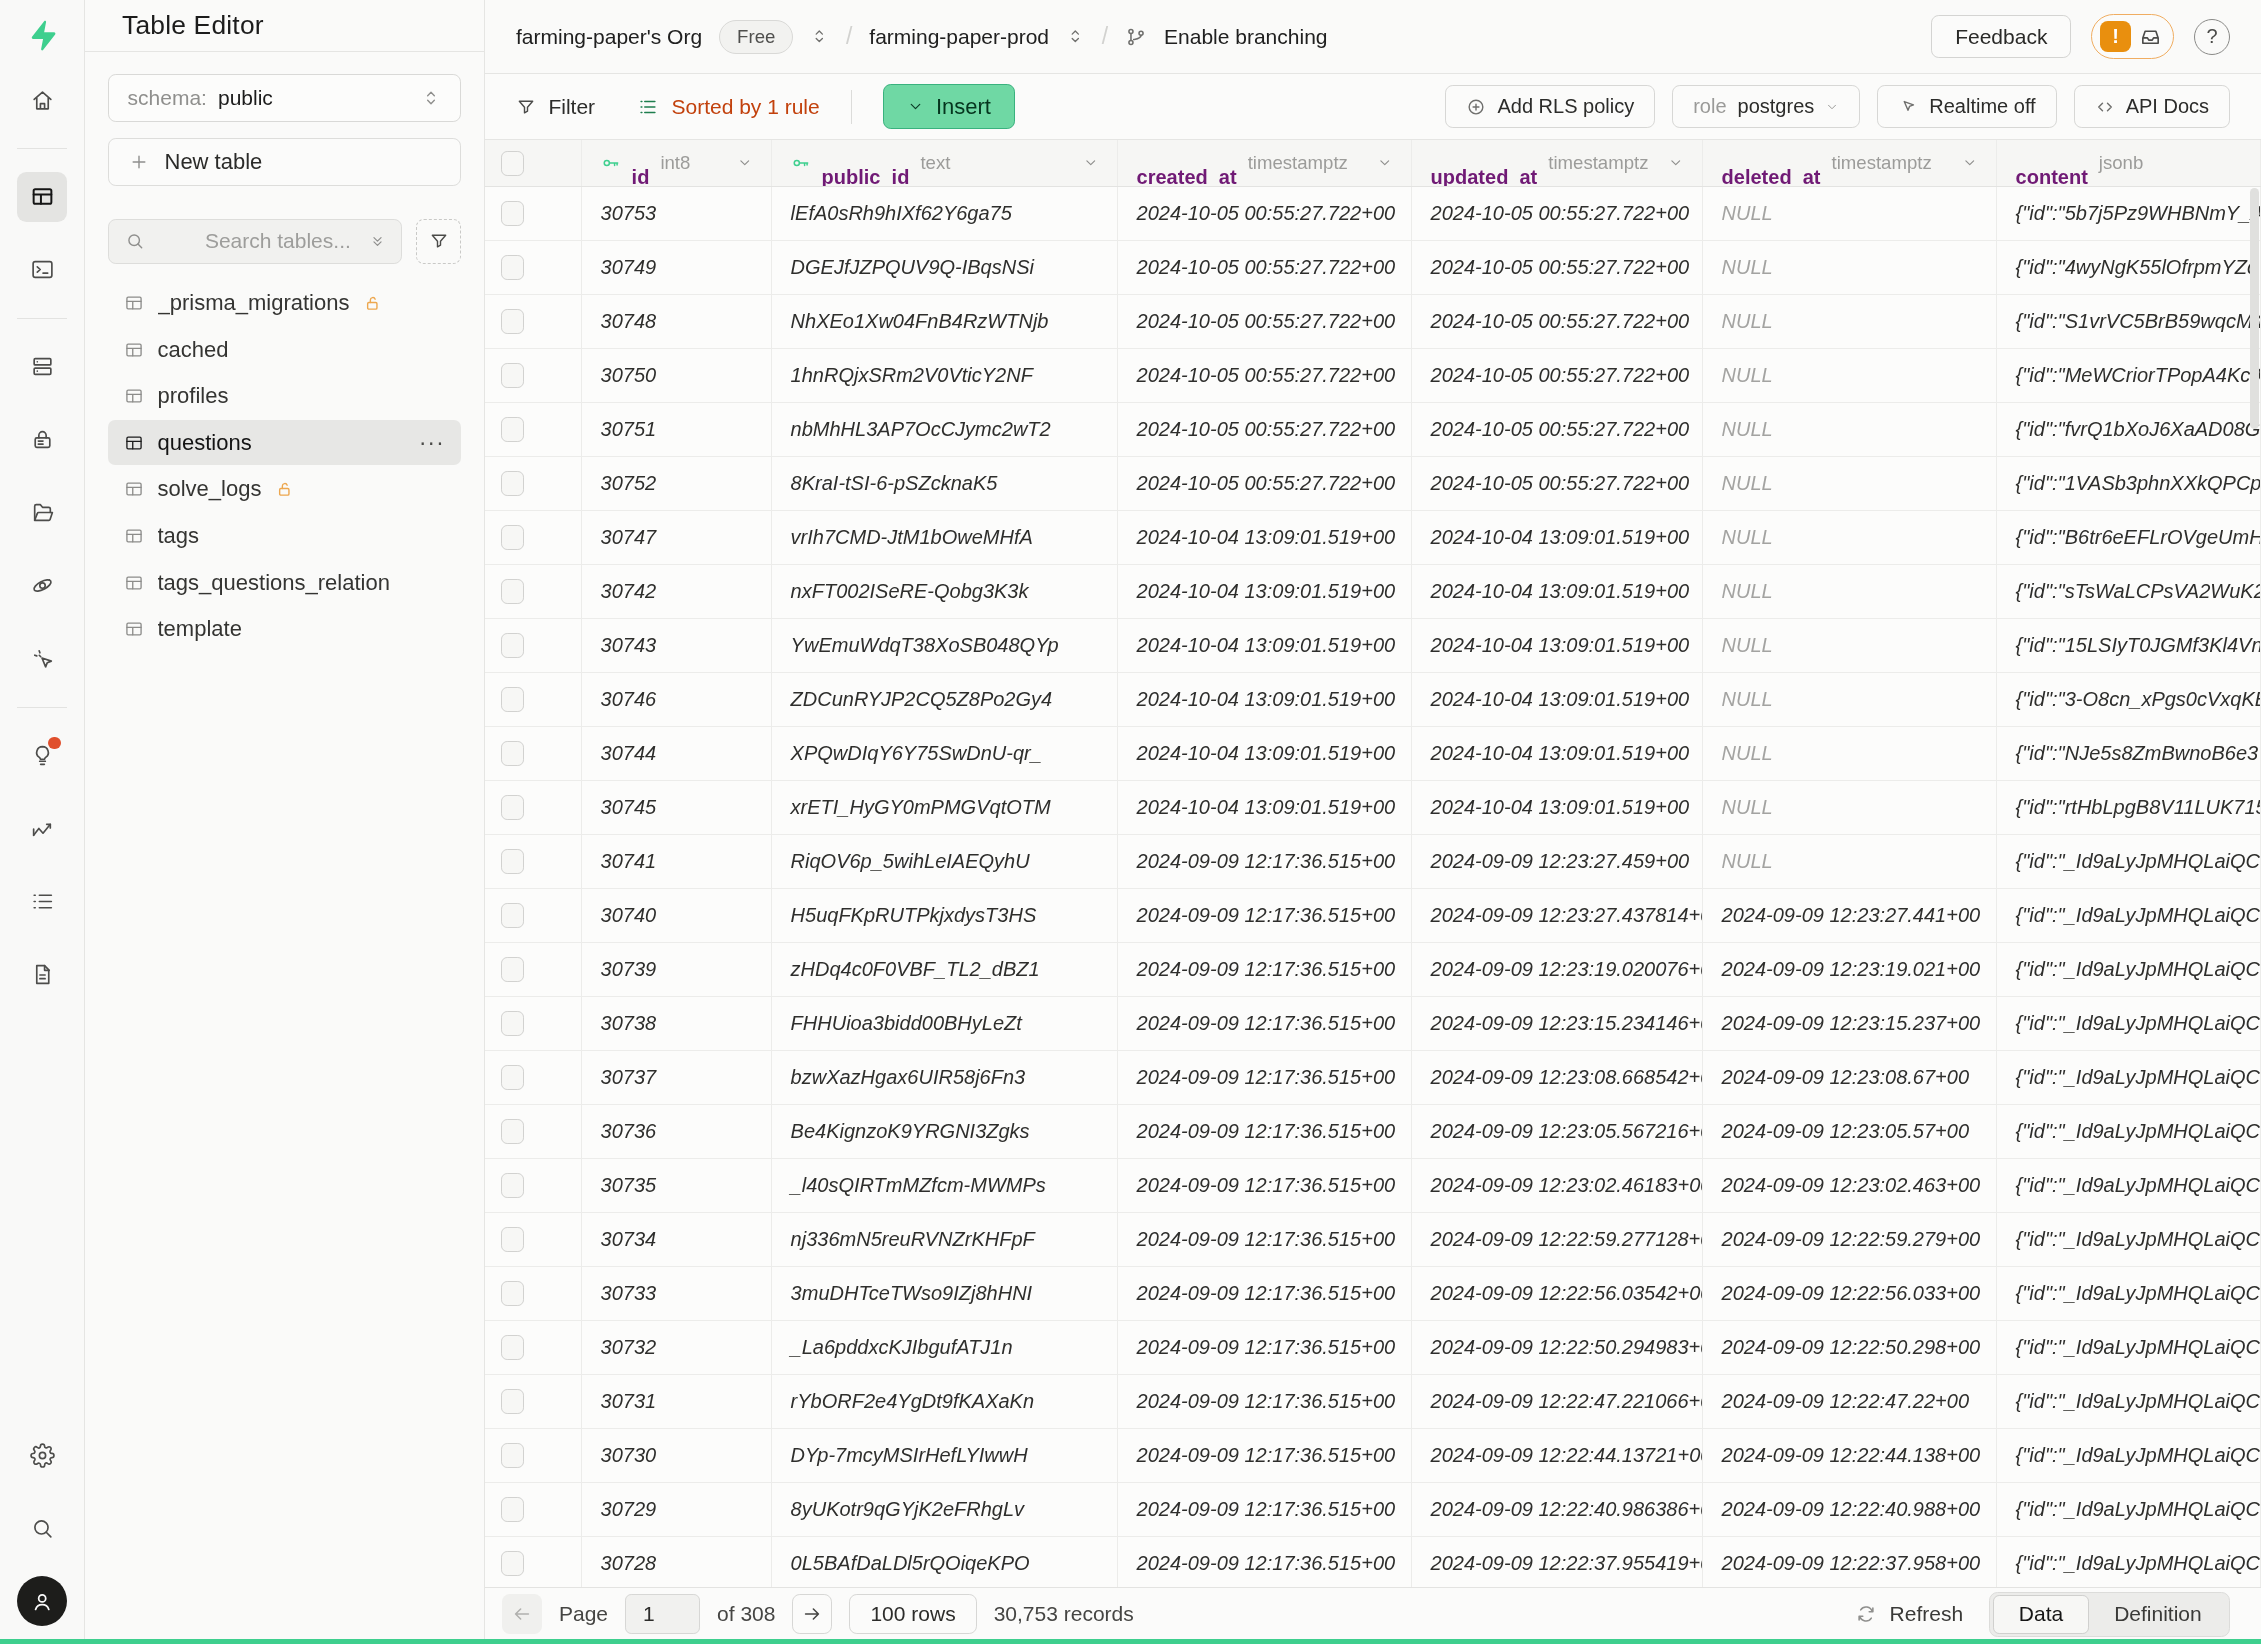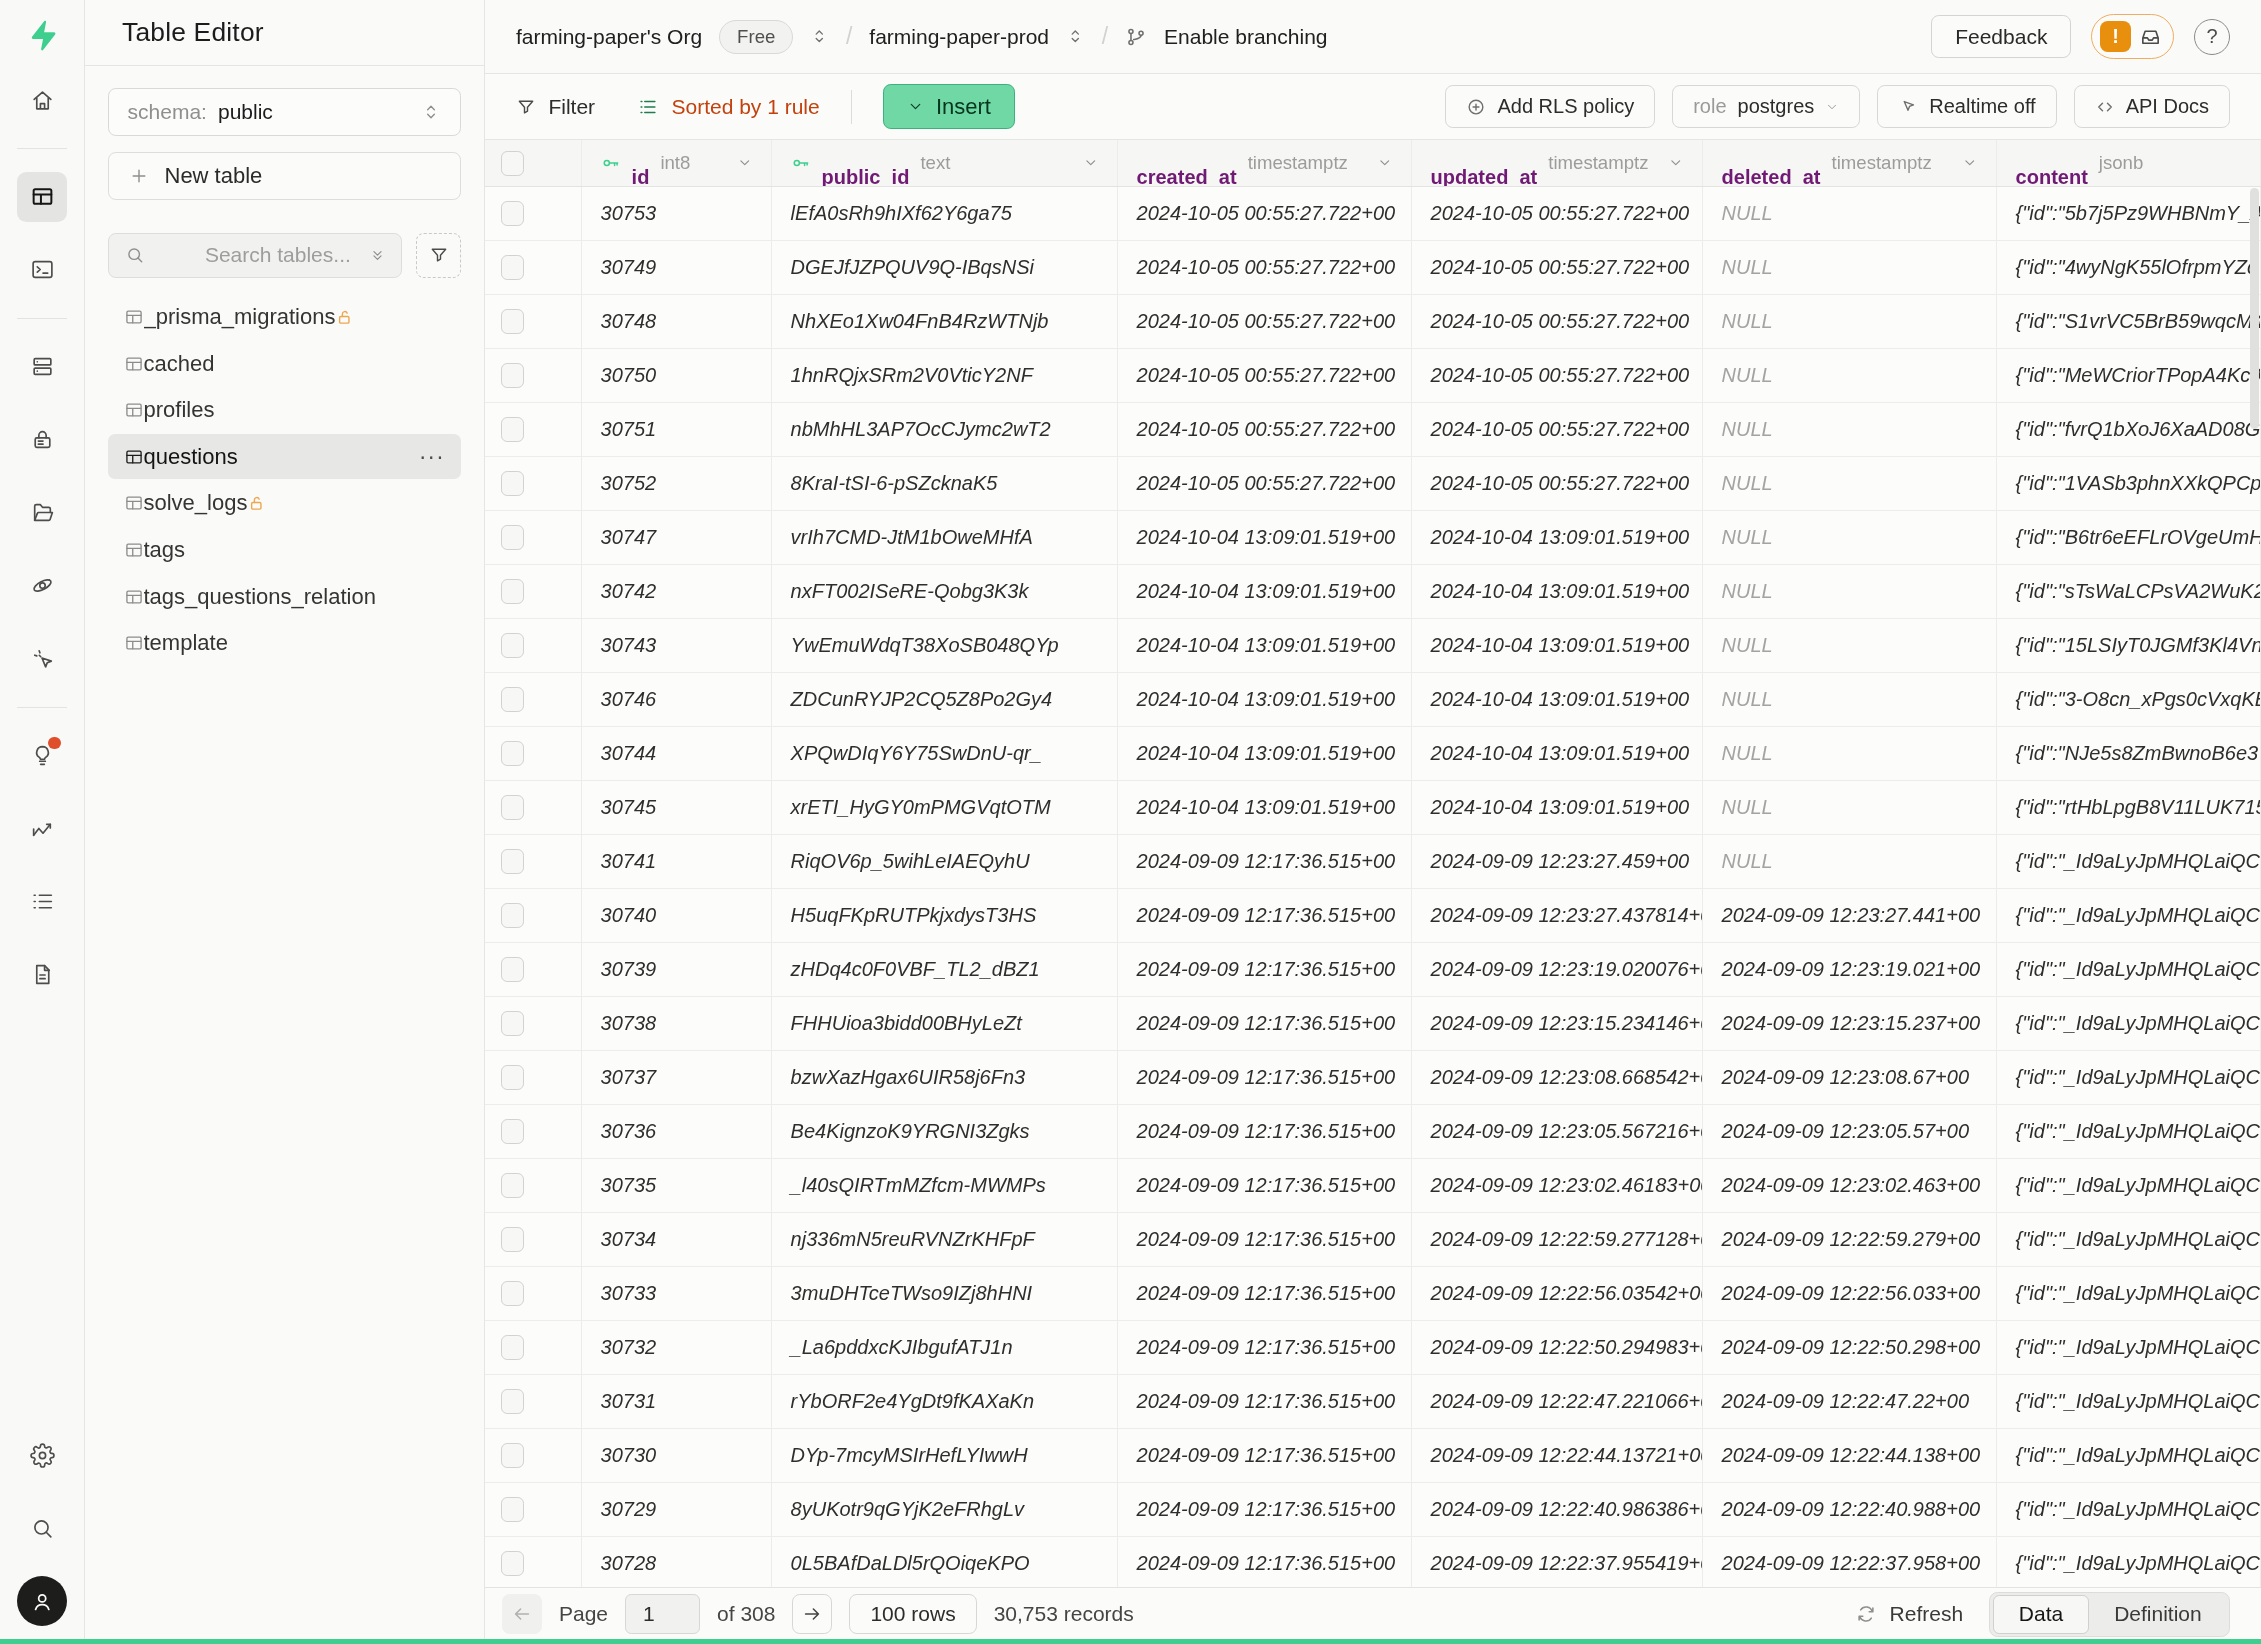--- a/index.html
+++ b/index.html
@@ -21,42 +21,42 @@
   .rail-item.selected { background:#e4e4e2; }
   .rail-item.selected svg { stroke:#151515; stroke-width:1.9; }
   .rail-divider { width:50px; height:0.8px; background:#e3e3e1; }
   .red-dot { position:absolute; top:6.2px; right:6.2px; width:12.4px; height:12.4px; border-radius:50%; background:#e04f2c; }
   .rail-avatar { width:50px; height:50px; border-radius:50%; background:#1d1d1b;
     display:flex; align-items:center; justify-content:center; cursor:pointer; }
   .rail-avatar svg { stroke:#fafafa; width:26.4px; height:26.4px; }
 
   
   .sidebar { width:400px; flex:none; background:#fafaf9; border-right:0.8px solid #e5e5e3; display:flex; flex-direction:column; }
-  .sidebar-header { height:66px; flex:none; border-bottom:0.8px solid #e5e5e3; display:flex; align-items:center; padding-left:37px; }
+  .sidebar-header { height:52px; flex:none; border-bottom:0.8px solid #e5e5e3; display:flex; align-items:center; padding-left:37px; }
   .sidebar-title { font-size:26.4px; font-weight:500; color:#1c1c1c; letter-spacing:0.2px; }
   .sidebar-body { padding:22px 23px; }
   .schema-select { height:48px; border:0.8px solid #d9d9d7; border-radius:7.8px; background:#fcfcfb;
     display:flex; align-items:center; padding:0 18.6px; cursor:pointer; }
   .schema-select .lbl { font-size:21px; color:#8f8f8d; }
   .schema-select .val { font-size:21px; color:#1c1c1c; margin-left:11px; }
   .schema-select svg, .search-box svg.chev { margin-left:auto; }
   .new-table-btn { margin-top:15.5px; height:48px; border:0.8px solid #dddddb; border-radius:7.8px; background:#fbfbfa;
     display:flex; align-items:center; padding-left:20px; gap:15.5px; cursor:pointer; }
   .new-table-btn span { font-size:22px; color:#2b2b29; }
   .search-row { margin-top:33px; display:flex; gap:14px; align-items:center; }
   .search-box { flex:1; height:45px; background:#f1f1ef; border:0.8px solid #dddddb; border-radius:7.8px;
     display:flex; align-items:center; padding:0 15.5px; gap:12.4px; }
   .search-box input { border:none; outline:none; background:transparent; font-size:21px; color:#3a3a38;
     width:100%; font-family:inherit;margin-left:48px; }
   .search-box input::placeholder { color:#9d9d9b; }
   .filter-sq { width:45px; height:45px; flex:none; border:1.6px dashed #c9c9c7; border-radius:7.8px;
     display:flex; align-items:center; justify-content:center; cursor:pointer; }
   .sb-icon { width:20px; height:20px; stroke:#8f8f8d; stroke-width:1.7; fill:none; stroke-linecap:round; stroke-linejoin:round; flex:none; }
   .table-list { margin-top:17px; display:flex; flex-direction:column; gap:1.6px; }
-  .table-item { height:45px; border-radius:7px; display:flex; align-items:center; padding:0 15.5px; cursor:pointer; }
+  .table-item { height:45px; border-radius:7px; display:flex; align-items:center; padding:0 15.5px; gap:14px; cursor:pointer; }
   .table-item svg.tbl { width:20px; height:20px; stroke:#8c8c8a; stroke-width:1.6; fill:none; flex:none; }
   .table-item .nm { font-size:22px; color:#343432; white-space:nowrap; overflow:hidden; }
   .table-item.selected { background:#e7e7e5; }
   .table-item.selected .nm { color:#141414; font-weight:500; }
   .table-item.selected svg.tbl { stroke:#1c1c1c; }
   .table-item svg.lock { width:18.6px; height:18.6px; stroke:#eda74f; stroke-width:1.8; fill:none; flex:none; }
   .table-item .dots { margin-left:auto; color:#4b4b49; font-size:23px; letter-spacing:2.3px; line-height:0; padding-bottom:11px; }
 
   
   .main { flex:1; display:flex; flex-direction:column; min-width:0; }

